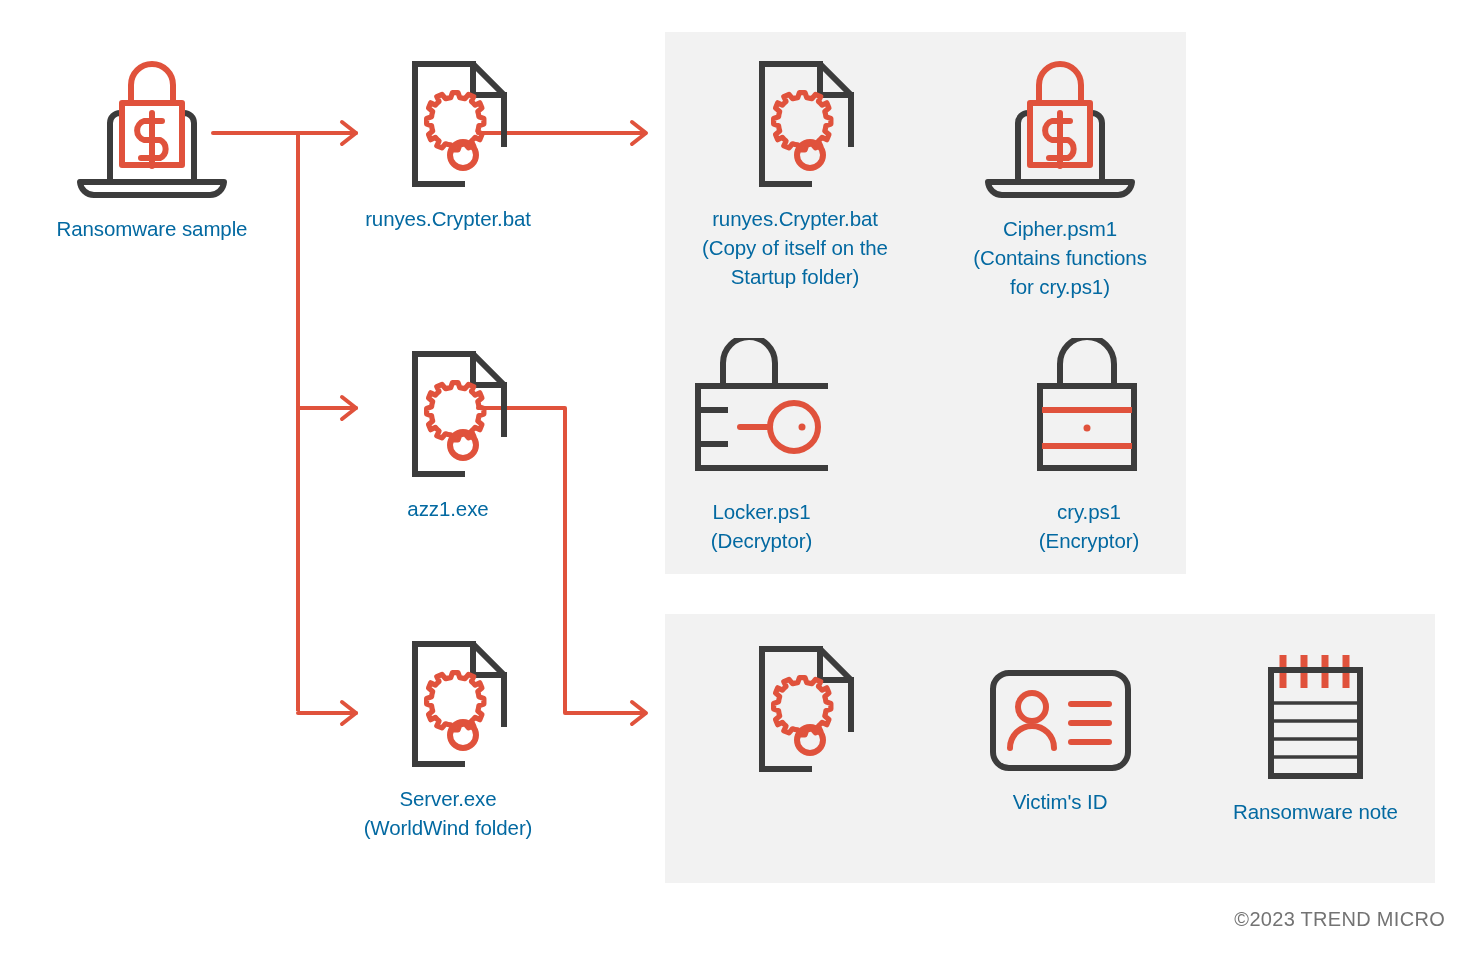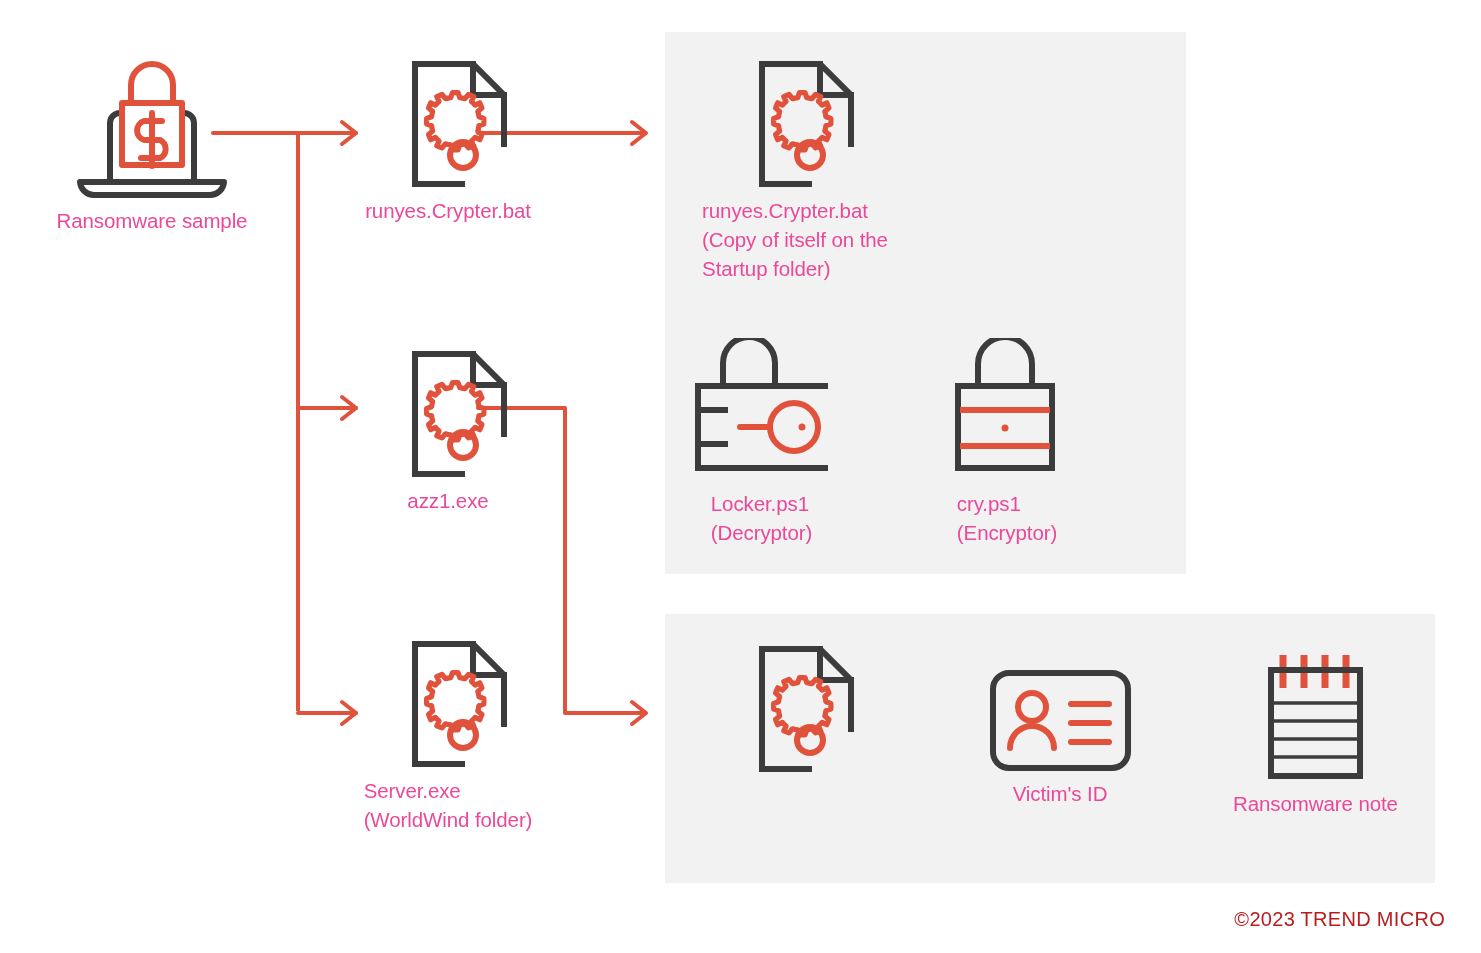--- a/index.html
+++ b/index.html
@@ -8,32 +8,33 @@
     background:#ffffff;
     font-family:"Liberation Sans","DejaVu Sans",sans-serif;
     overflow:hidden;
     position:relative;
   }
   #stage{position:absolute;left:0;top:0;width:1481px;height:953px;}
   .panel{position:absolute;background:#f2f2f2;}
   .node{position:absolute;display:flex;flex-direction:column;align-items:center;}
   .node .icon{display:block;}
   .node .caption{
-    margin-top:2px;
-    color:#ec4899;
+    margin-top:10px;
+    text-align:center;
+    color:#0369a1;
     font-size:20.5px;
     line-height:29px;
     white-space:pre-line;
     letter-spacing:-0.1px;
   }
   #connectors{position:absolute;left:0;top:0;width:1481px;height:953px;pointer-events:none;}
   #copyright{
     position:absolute;
     right:36px;bottom:22px;
-    color:#b91c1c;
+    color:#737373;
     font-size:20px;
     letter-spacing:0.3px;
   }
 </style>
 </head>
 <body>
 
 <div id="stage">
 
   <div class="panel" style="left:665px;top:32px;width:521px;height:542px;"></div>
@@ -148,20 +149,40 @@
           <path d="M 88.0 69.0 L 93.4 71.6 A 31 31 0 0 1 97.6 67.4 L 95.0 62.0 L 101.0 59.5 L 105.0 64.3 A 31 31 0 0 1 111.0 63.0 L 113.0 57.3 L 119.4 57.3 L 121.4 63.0 A 31 31 0 0 1 127.4 64.3 L 131.4 59.5 L 137.4 62.0 L 134.8 67.4 A 31 31 0 0 1 139.0 71.6 L 144.4 69.0 L 146.9 75.0 L 142.1 79.0 A 31 31 0 0 1 143.4 85.0 L 149.1 87.0 L 149.1 93.4 L 143.4 95.4 A 31 31 0 0 1 142.1 101.4 L 146.9 105.4 L 144.4 111.4 L 139.0 108.8 A 31 31 0 0 1 134.8 113.0 L 137.4 118.4 L 131.4 120.9 L 127.4 116.1 A 31 31 0 0 1 121.4 117.4 L 119.4 123.1 L 113.0 123.1 L 111.0 117.4 A 31 31 0 0 1 105.0 116.1 L 101.0 120.9 L 95.0 118.4 L 97.6 113.0 A 31 31 0 0 1 93.4 108.8 L 88.0 111.4 L 85.5 105.4 L 90.3 101.4 A 31 31 0 0 1 89.0 95.4 L 83.3 93.4 L 83.3 87.0 L 89.0 85.0 A 31 31 0 0 1 90.3 79.0 L 85.5 75.0 Z" transform="translate(-34.2,-22.2) scale(0.87) translate(5,8)"></path>
           <circle cx="79" cy="97" r="13"></circle>
         </g>
       </svg>
     </span>
     <span class="caption">runyes.Crypter.bat
 (Copy of itself on the
 Startup folder)</span>
   </div>
 
+  <div class="node" style="left:965px;top:55px;width:190px;">
+    <span class="icon">
+      <svg width="160" height="145" viewBox="0 0 160 145">
+        <g fill="none" stroke="#3c3c3c" stroke-width="6" stroke-linecap="round" stroke-linejoin="round">
+          <path d="M 38 127 L 38 68 A 10 10 0 0 1 48 58"></path>
+          <path d="M 122 127 L 122 68 A 10 10 0 0 0 112 58"></path>
+          <path d="M 8 127 L 152 127 A 14 14 0 0 1 138 140 L 22 140 A 14 14 0 0 1 8 127 Z"></path>
+        </g>
+        <g fill="none" stroke="#e0523c" stroke-width="6" stroke-linecap="round" stroke-linejoin="round">
+          <path d="M 59 48 L 59 30 A 21 21 0 0 1 101 30 L 101 48"></path>
+          <rect x="50" y="48" width="60" height="62"></rect>
+          <path d="M 90 66 L 72 66 A 10 10 0 0 0 72 85 L 88 85 A 10 10 0 0 1 88 103 L 69 103"></path>
+          <path d="M 80 58 L 80 111"></path>
+        </g>
+      </svg>
+    </span>
+    <span class="caption">Cipher.psm1
+(Contains functions
+for cry.ps1)</span>
+  </div>
 
   <div class="node" style="left:679px;top:338px;width:165px;">
     <span class="icon">
       <svg width="140" height="145" viewBox="0 0 140 145">
         <g fill="none" stroke="#3c3c3c" stroke-width="6" stroke-linecap="butt" stroke-linejoin="miter">
           <path d="M 31 48 L 31 25 A 26 26 0 0 1 83 25 L 83 48"></path>
           <path d="M 136 48 L 6 48 L 6 130 L 136 130"></path>
           <path d="M 6 72 L 36 72"></path>
           <path d="M 6 106 L 36 106"></path>
         </g>
@@ -169,21 +190,21 @@
           <circle cx="102" cy="89" r="24"></circle>
           <path d="M 78 89 L 48 89"></path>
         </g>
         <circle cx="110" cy="89" r="3.5" fill="#e0523c"></circle>
       </svg>
     </span>
     <span class="caption">Locker.ps1
 (Decryptor)</span>
   </div>
 
-  <div class="node" style="left:932px;top:338px;width:150px;">
+  <div class="node" style="left:1014px;top:338px;width:150px;">
     <span class="icon">
       <svg width="110" height="145" viewBox="0 0 110 145">
         <g fill="none" stroke="#3c3c3c" stroke-width="6" stroke-linecap="butt" stroke-linejoin="miter">
           <path d="M 26 48 L 26 26 A 27 27 0 0 1 80 26 L 80 48"></path>
           <rect x="6" y="48" width="94" height="82"></rect>
         </g>
         <g stroke="#e0523c" stroke-width="6" stroke-linecap="butt">
           <path d="M 8 72 L 98 72"></path>
           <path d="M 8 108 L 98 108"></path>
         </g>

